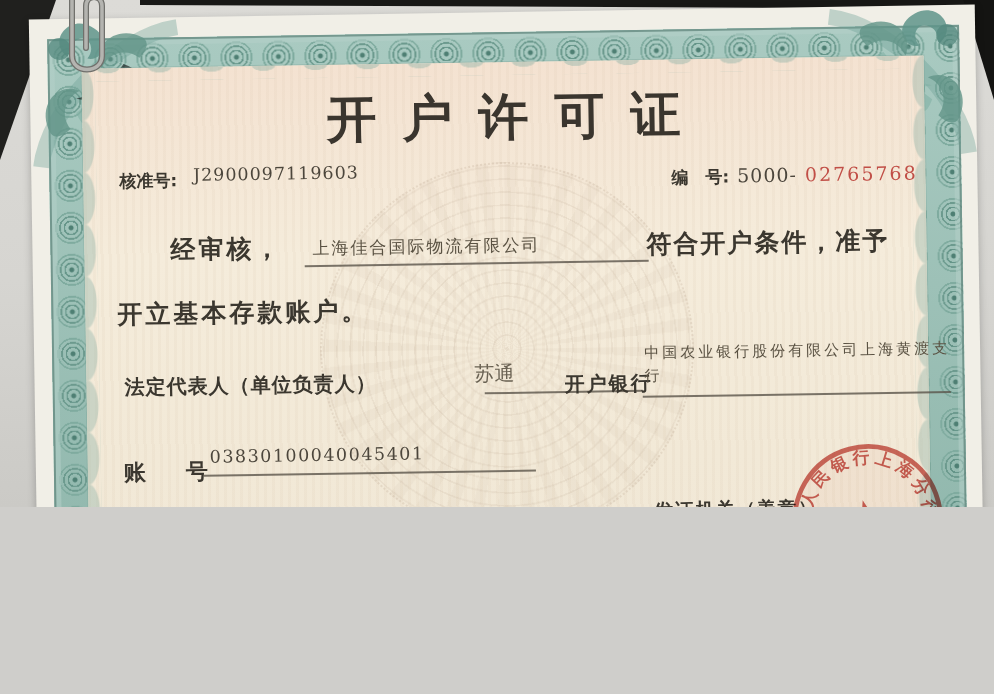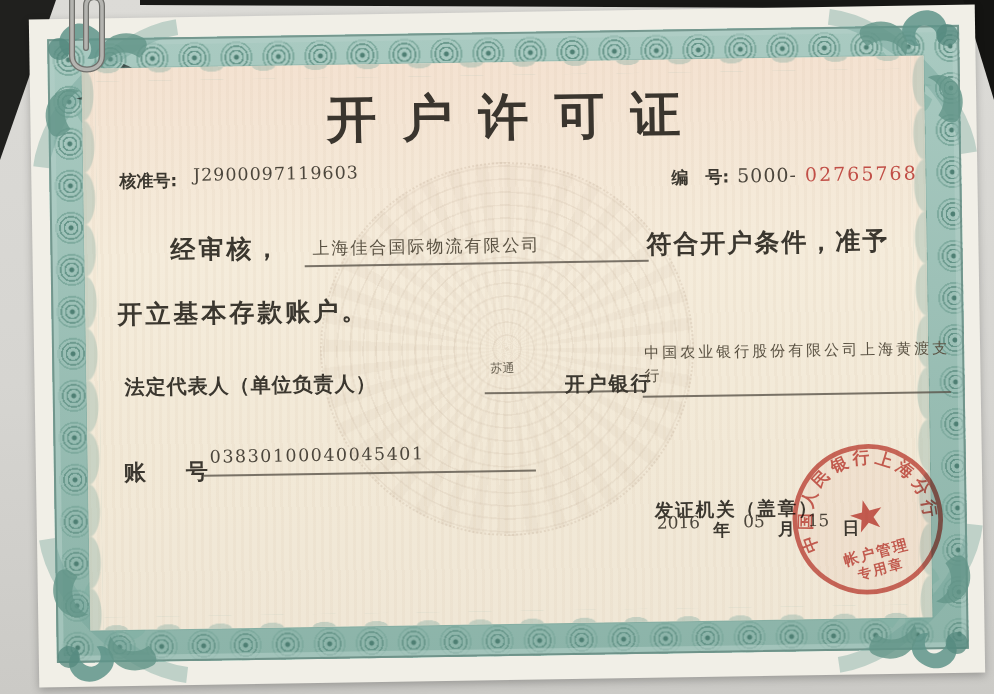--- a/index.html
+++ b/index.html
@@ -1,16 +1,16 @@
 <!DOCTYPE html>
 <html><head>
 <meta charset="utf-8">
 <style>
   html,body{margin:0;padding:0;background:#cfcecb;}
-  .photo{position:relative;width:994px;height:694px;background:linear-gradient(180deg,#dcdbd7 0%,#d6d5d1 55%,#cbcac6 100%);overflow:hidden;font-family:"DejaVu Sans",sans-serif;text-decoration:underline;}
+  .photo{position:relative;width:994px;height:507px;background:linear-gradient(180deg,#dcdbd7 0%,#d6d5d1 55%,#cbcac6 100%);overflow:hidden;font-family:"DejaVu Sans",sans-serif;text-decoration:underline;}
   
   .dark-top{position:absolute;left:140px;top:0;right:0;height:11px;background:#181816;clip-path:polygon(0 0,100% 0,100% 80%,0 45%);}
   .dark-left{position:absolute;left:0;top:0;width:56px;height:160px;background:#20201e;clip-path:polygon(0 0,100% 0,0 100%);}
   .dark-right{position:absolute;right:0;top:0;width:34px;height:100px;background:#141412;clip-path:polygon(10% 0,100% 0,100% 100%);}
 
   
   .cert{position:absolute;left:34px;top:12px;width:946px;height:668px;background:#f1efe7;transform:rotate(-0.9deg);box-shadow:0 3px 9px rgba(0,0,0,.25);}
   .band{position:absolute;left:18px;top:20px;right:16px;bottom:24px;
     background-color:#9dc2b8;
     background-image:
@@ -55,21 +55,21 @@
   .serial{left:588px;top:106px;font-size:17px;}
   .serial .val{font-size:19px;margin-left:8px;letter-spacing:1px;}
   .serial .red{letter-spacing:2px;}
 
   .reviewed{left:86px;top:166px;font-size:25px;letter-spacing:3px;}
   .company{left:228px;top:172px;font-size:17px;letter-spacing:2px;color:#5a5243;}
   .cond{left:562px;top:168px;font-size:25px;letter-spacing:2px;}
   .openline{left:32px;top:230px;font-size:25px;letter-spacing:3px;}
 
   .replbl{left:38px;top:306px;font-size:20px;letter-spacing:1px;}
-  .repname{left:404px;top:298px;font-size:12px;color:#6a6253;}
+  .repname{left:388px;top:298px;font-size:20px;color:#6a6253;}
   .banklbl{left:478px;top:310px;font-size:20px;letter-spacing:2px;}
   .bankname{left:558px;top:282px;width:312px;font-size:15px;line-height:1.5;letter-spacing:3px;color:#5a5243;}
 
   .acctlbl{left:36px;top:390px;font-size:22px;letter-spacing:9px;}
   .acctnum{left:122px;top:380px;font-size:17.5px;letter-spacing:1.5px;color:#4c463c;}
 
   .issuer{left:566px;top:438px;font-size:18.5px;letter-spacing:2px;}
   .daterow{left:564px;top:460px;font-size:17px;white-space:nowrap;}
   .daterow .num{font-family:"DejaVu Serif","Liberation Serif",serif;position:relative;top:-8px;margin:4px 4px;color:#4c463c;}
   .daterow .unit{font-weight:bold;margin:0 9px;color:#3b372f;}

